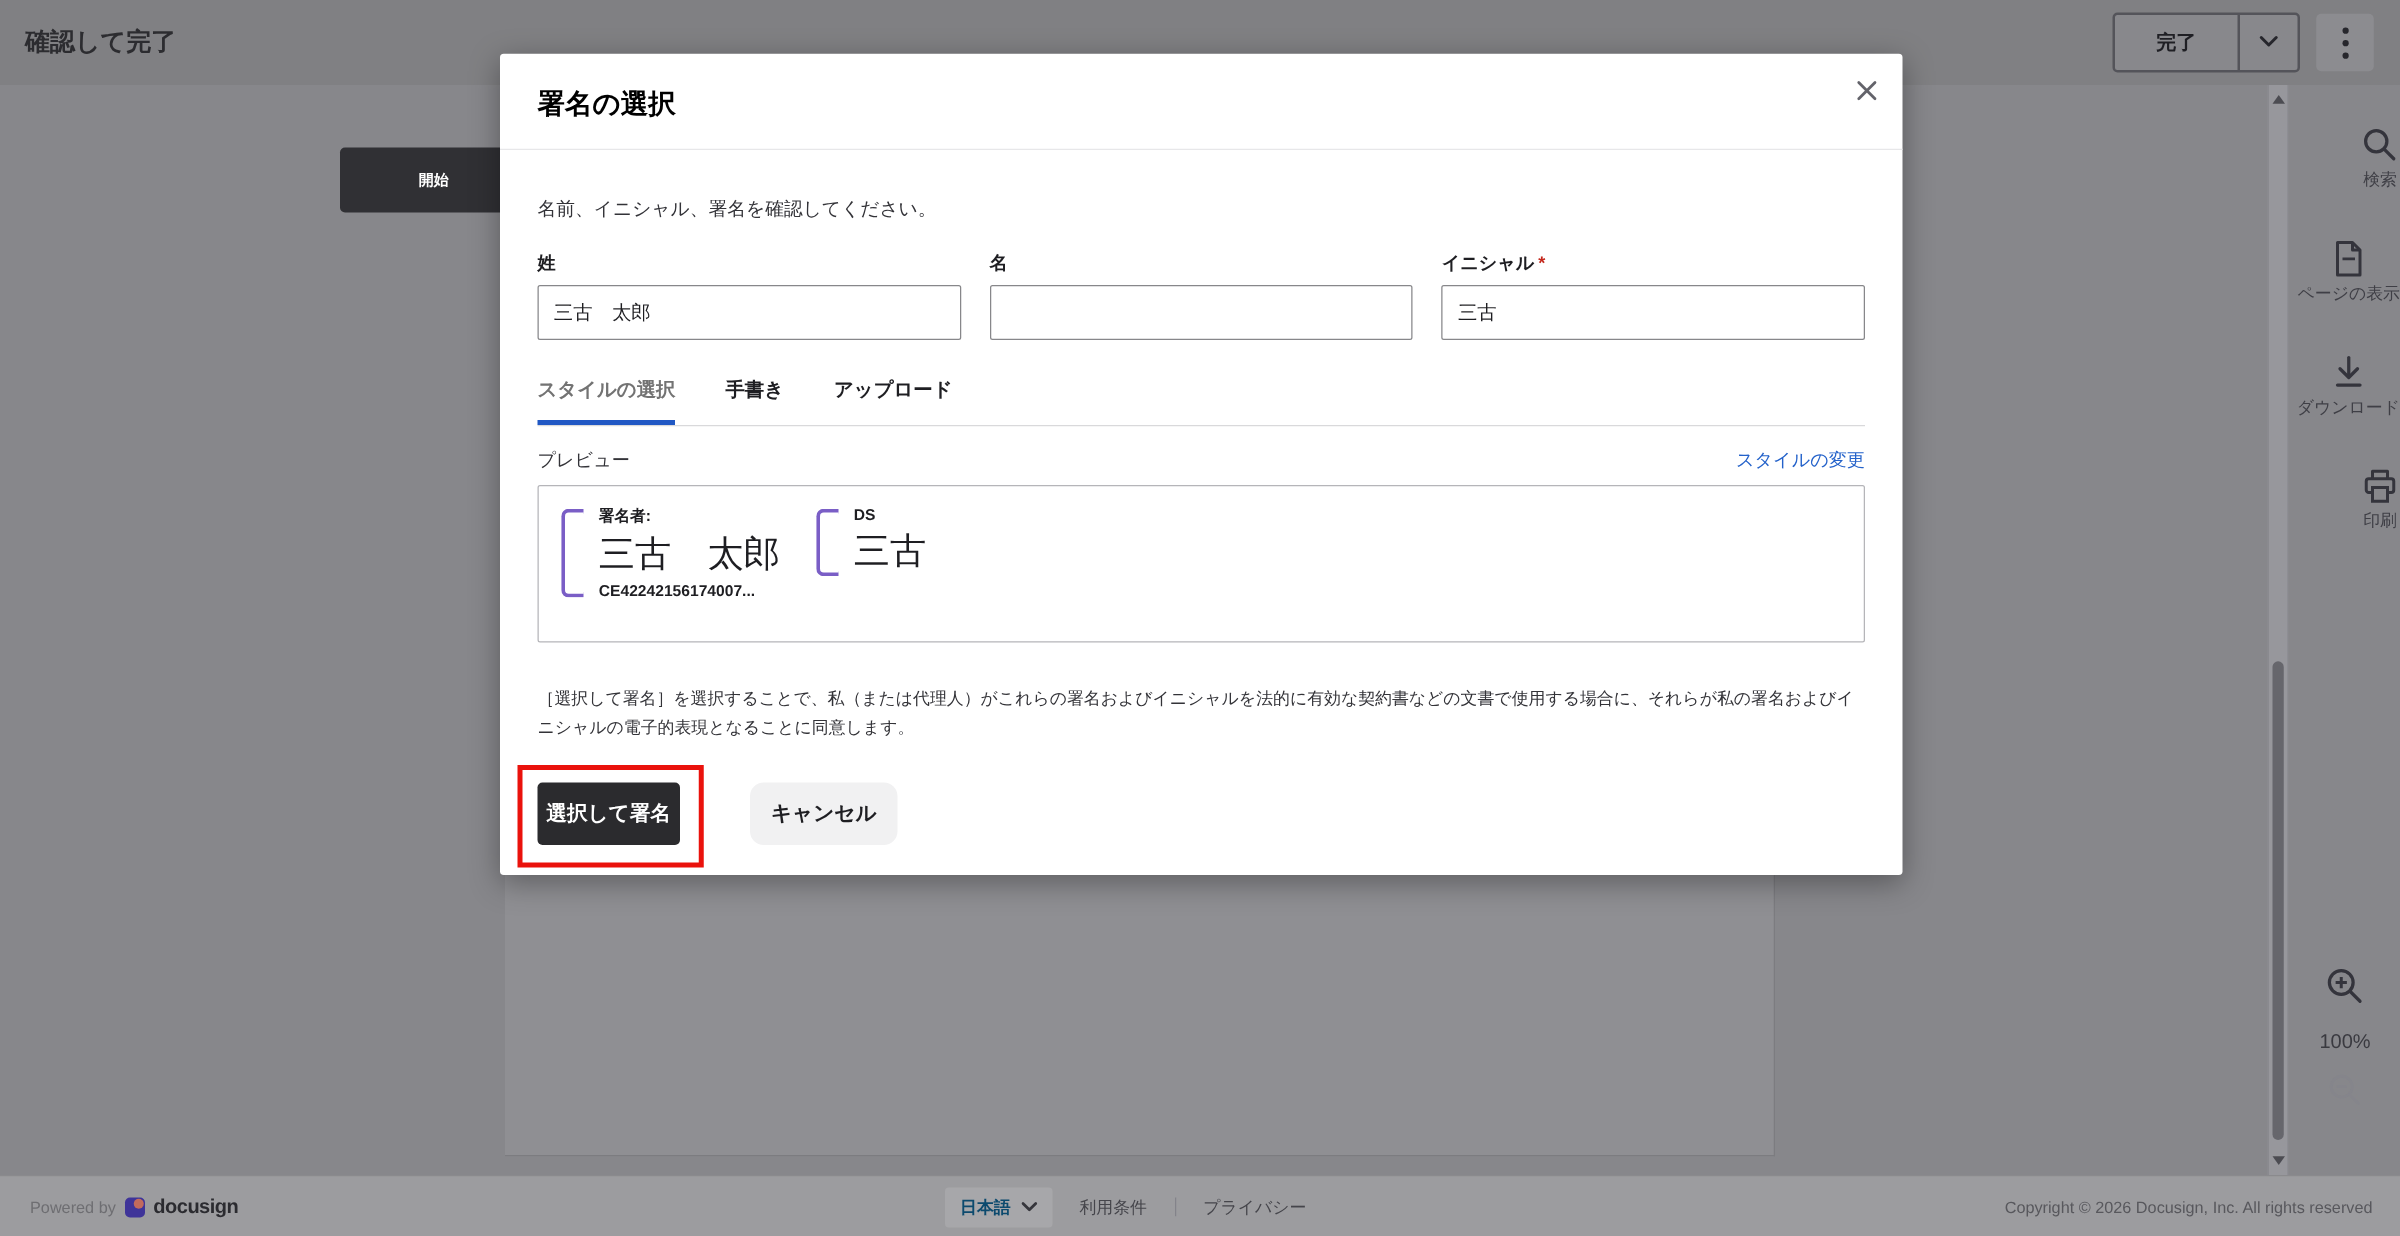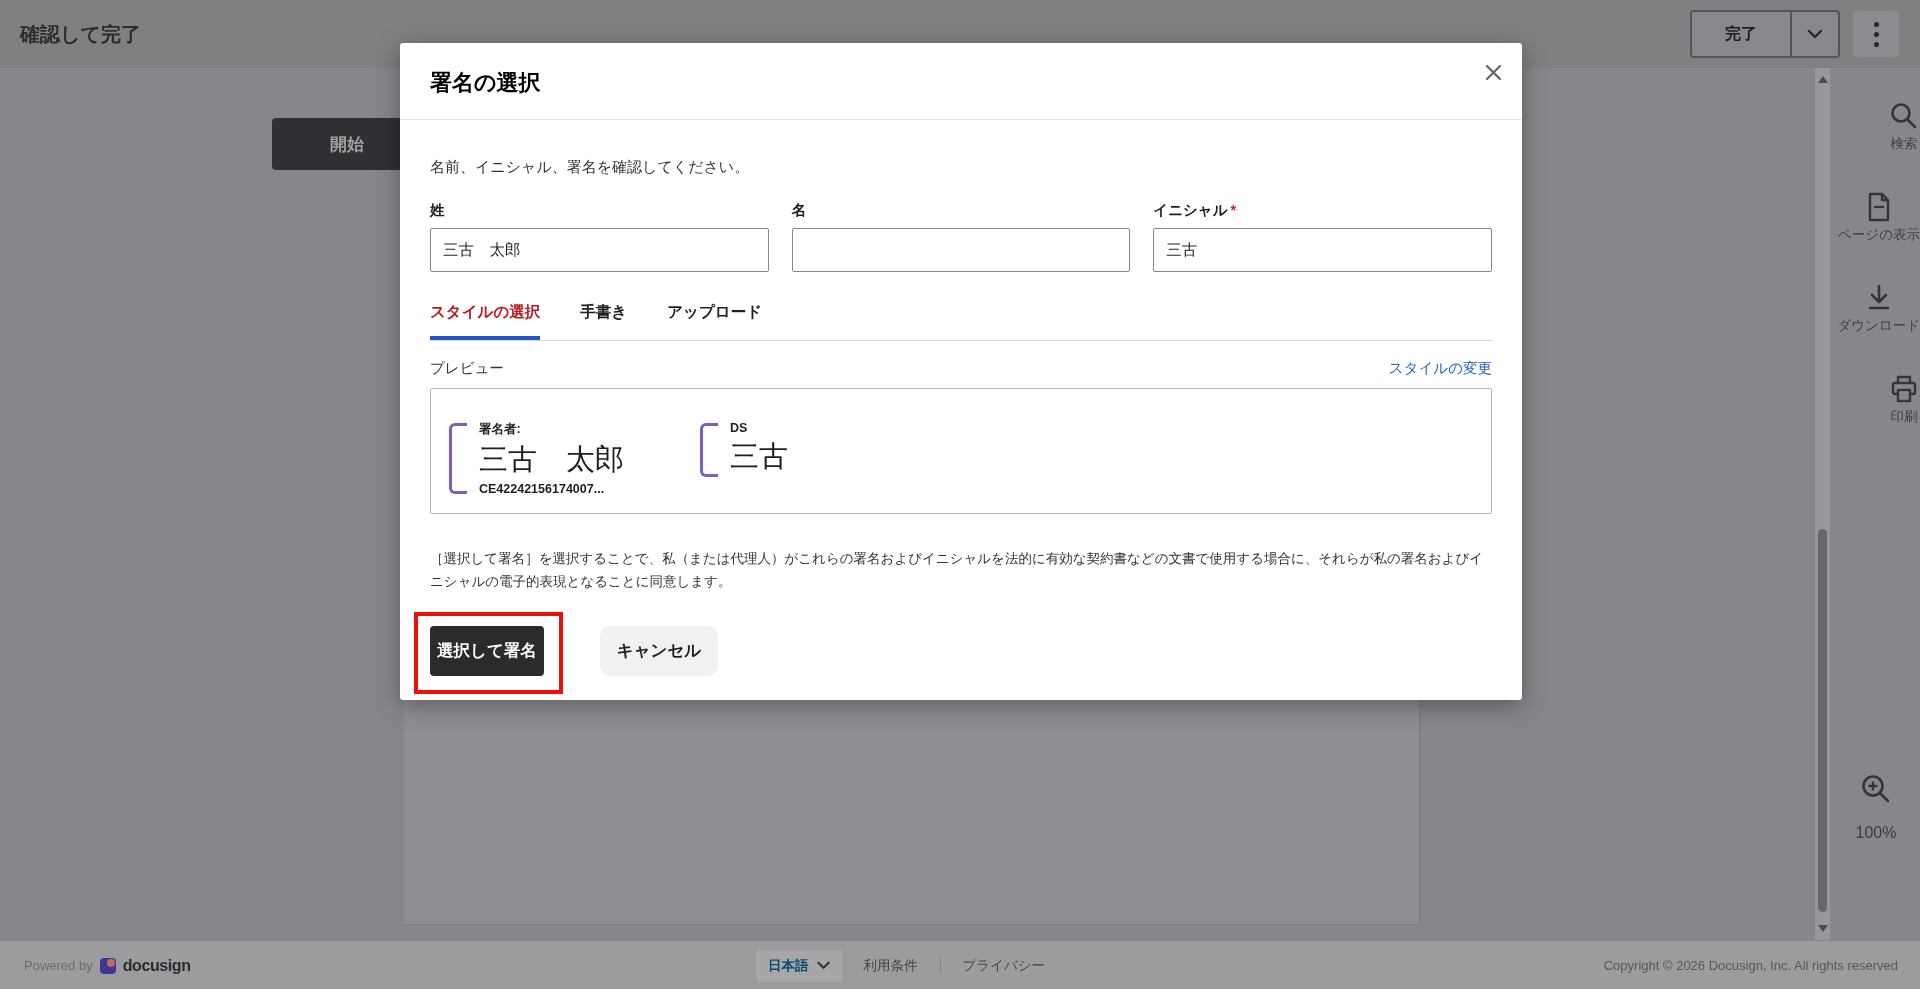--- a/index.html
+++ b/index.html
@@ -11,21 +11,21 @@
   .topbar { position:absolute; left:0; top:0; width:1920px; height:68px; background:#808083; z-index:2; }
   .topbar-title { position:absolute; left:20px; top:0; height:68px; line-height:68px; font-size:20px; font-weight:700; color:#2c2c30; }
   .finish-split { position:absolute; right:80px; top:10px; height:48px; display:flex; align-items:stretch; border:2px solid #54545a; border-radius:4px; background:#88888c; overflow:hidden; }
   .finish-main { width:98px; display:flex; align-items:center; justify-content:center; font-size:16px; font-weight:700; color:#1f1f24; cursor:pointer; }
   .finish-sep { width:2px; background:#54545a; }
   .finish-caret { width:46px; display:flex; align-items:center; justify-content:center; cursor:pointer; }
   .kebab { position:absolute; right:21px; top:11px; width:46px; height:46px; border-radius:4px; background:#8c8c90; display:flex; flex-direction:column; align-items:center; justify-content:center; gap:5px; cursor:pointer; }
   .kebab i { width:5px; height:5px; border-radius:50%; background:#26262c; }
 
   .doc-page { position:absolute; left:404px; top:68px; width:1016px; height:857px; background:#8f8f93; border-right:1px solid #7c7c80; border-bottom:1px solid #7c7c80; z-index:1; }
-  .start-btn { position:absolute; left:272px; top:118px; width:150px; height:52px; background:#303034; border-radius:4px; color:#a3a3a3; font-size:17px; font-weight:700; display:flex; align-items:center; justify-content:center; z-index:3; cursor:pointer; }
+  .start-btn { position:absolute; left:272px; top:118px; width:150px; height:52px; background:#303034; border-radius:4px; color:#ffffff; font-size:12px; font-weight:700; display:flex; align-items:center; justify-content:center; z-index:3; cursor:pointer; }
 
   
   .side-tools { position:absolute; left:1832px; top:100px; width:88px; display:flex; flex-direction:column; align-items:flex-end; z-index:2; }
   .tool { display:flex; flex-direction:column; align-items:center; margin-bottom:38px; cursor:pointer; }
   .tool svg { display:block; }
   .tool-label { margin-top:3px; font-size:13.5px; color:#3f3f46; white-space:nowrap; }
   .zoom-tools { position:absolute; left:1832px; top:772px; width:88px; display:flex; flex-direction:column; align-items:center; gap:14px; z-index:2; }
   .zoom-pct { font-size:16px; color:#3a3a40; }
 
   
@@ -53,25 +53,25 @@
   .m-title { font-size:22px; font-weight:700; color:#000000; }
   .m-close { position:absolute; top:14px; right:14px; width:30px; height:30px; display:flex; align-items:center; justify-content:center; cursor:pointer; }
   .m-body { padding:0 30px; }
   .m-intro { margin-top:38px; font-size:15px; color:#333338; }
   .fields { margin-top:24px; display:grid; grid-template-columns:1fr 1fr 1fr; column-gap:23px; }
   .f-label { font-size:14.5px; font-weight:700; color:#1e1e22; }
   .f-label .req { color:#c4281c; margin-left:3px; }
   .fields input { margin-top:8px; width:100%; height:44px; border:1px solid #87878a; border-radius:2px; font-size:15.5px; color:#1e1e22; padding:0 12px; font-family:"Liberation Sans","DejaVu Sans",sans-serif; outline:none; background:#fff; }
   .tabs { margin-top:30px; display:flex; gap:40px; border-bottom:1px solid #d9d9db; }
   .tab { font-size:15.5px; font-weight:700; color:#1e1e22; padding-bottom:13px; border-bottom:4px solid transparent; cursor:pointer; }
-  .tab.active { color:#b91c1c; border-bottom-color:#2158c4; }
+  .tab.active { color:#737373; border-bottom-color:#2158c4; }
   .preview-row { margin-top:18px; display:flex; justify-content:space-between; align-items:baseline; }
   .preview-label { font-size:14.5px; color:#333338; }
   .change-style { font-size:14.5px; color:#2462ca; cursor:pointer; }
-  .preview-box { margin-top:10px; height:126px; border:1px solid #b5b5b9; border-radius:2px; display:flex; align-items:flex-start; gap:76px; padding:32px 20px 12px 18px; }
+  .preview-box { margin-top:10px; height:126px; border:1px solid #b5b5b9; border-radius:2px; display:flex; align-items:flex-start; gap:29px; padding:16px 20px 12px 18px; }
   .sig-block { position:relative; padding-left:30px; }
   .bracket { position:absolute; left:0; top:2px; bottom:2px; width:18px; border-left:3px solid #7a5ec6; border-top:3px solid #7a5ec6; border-bottom:3px solid #7a5ec6; border-radius:6px 0 0 6px; }
   .sig-small { font-size:12.5px; font-weight:700; color:#1e1e22; }
   .sig-script { font-family:"DejaVu Serif","Liberation Serif",serif; font-size:29px; color:#1e1e22; margin:5px 0 6px; line-height:1.15; }
   .consent { margin-top:34px; font-size:13.5px; color:#333338; line-height:1.7; }
   .btn-row { margin-top:32px; display:flex; align-items:center; }
   .adopt-wrap { position:relative; display:inline-block; }
   .adopt-btn { position:relative; background:#2b2b2e; color:#ffffff; font-size:16.5px; font-weight:700; border:none; border-radius:4px; padding:14px 7px; cursor:pointer; font-family:inherit; }
   .red-frame { position:absolute; left:-16px; right:-19px; top:-14px; bottom:-18px; border:4px solid #ea120c; pointer-events:none; }
   .cancel-btn { margin-left:56px; background:#f1f1f2; color:#1e1e22; font-size:16.5px; font-weight:700; border:none; border-radius:11px; padding:14px 17px; cursor:pointer; font-family:inherit; }

